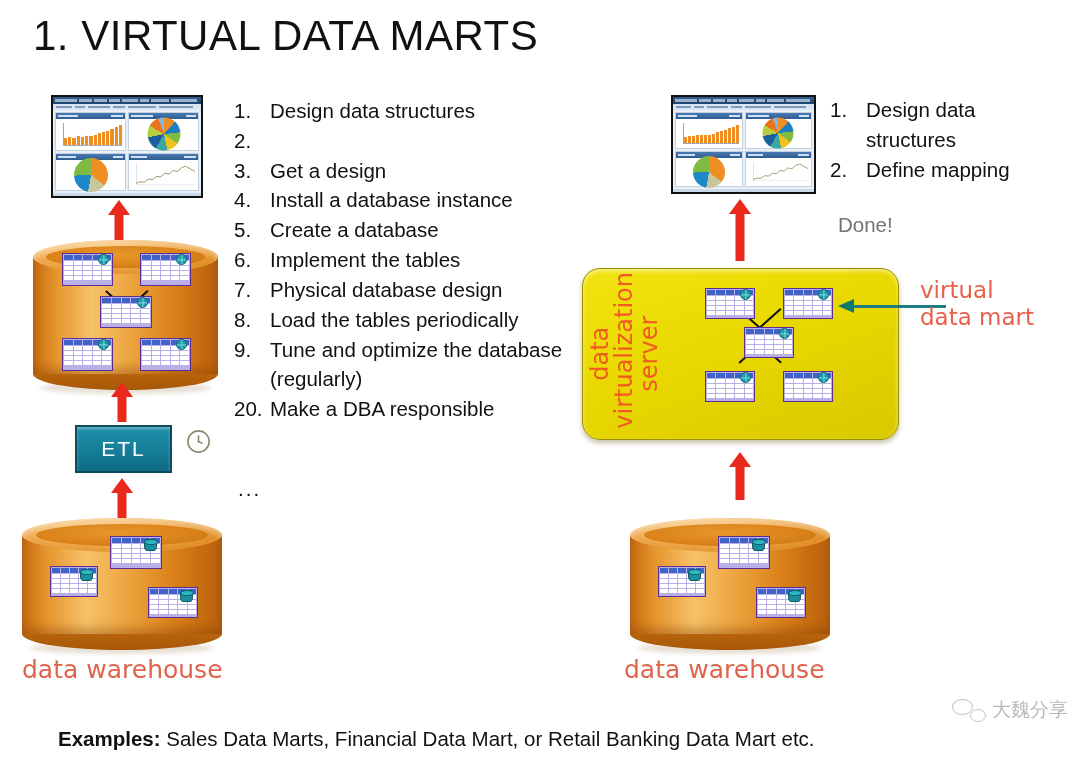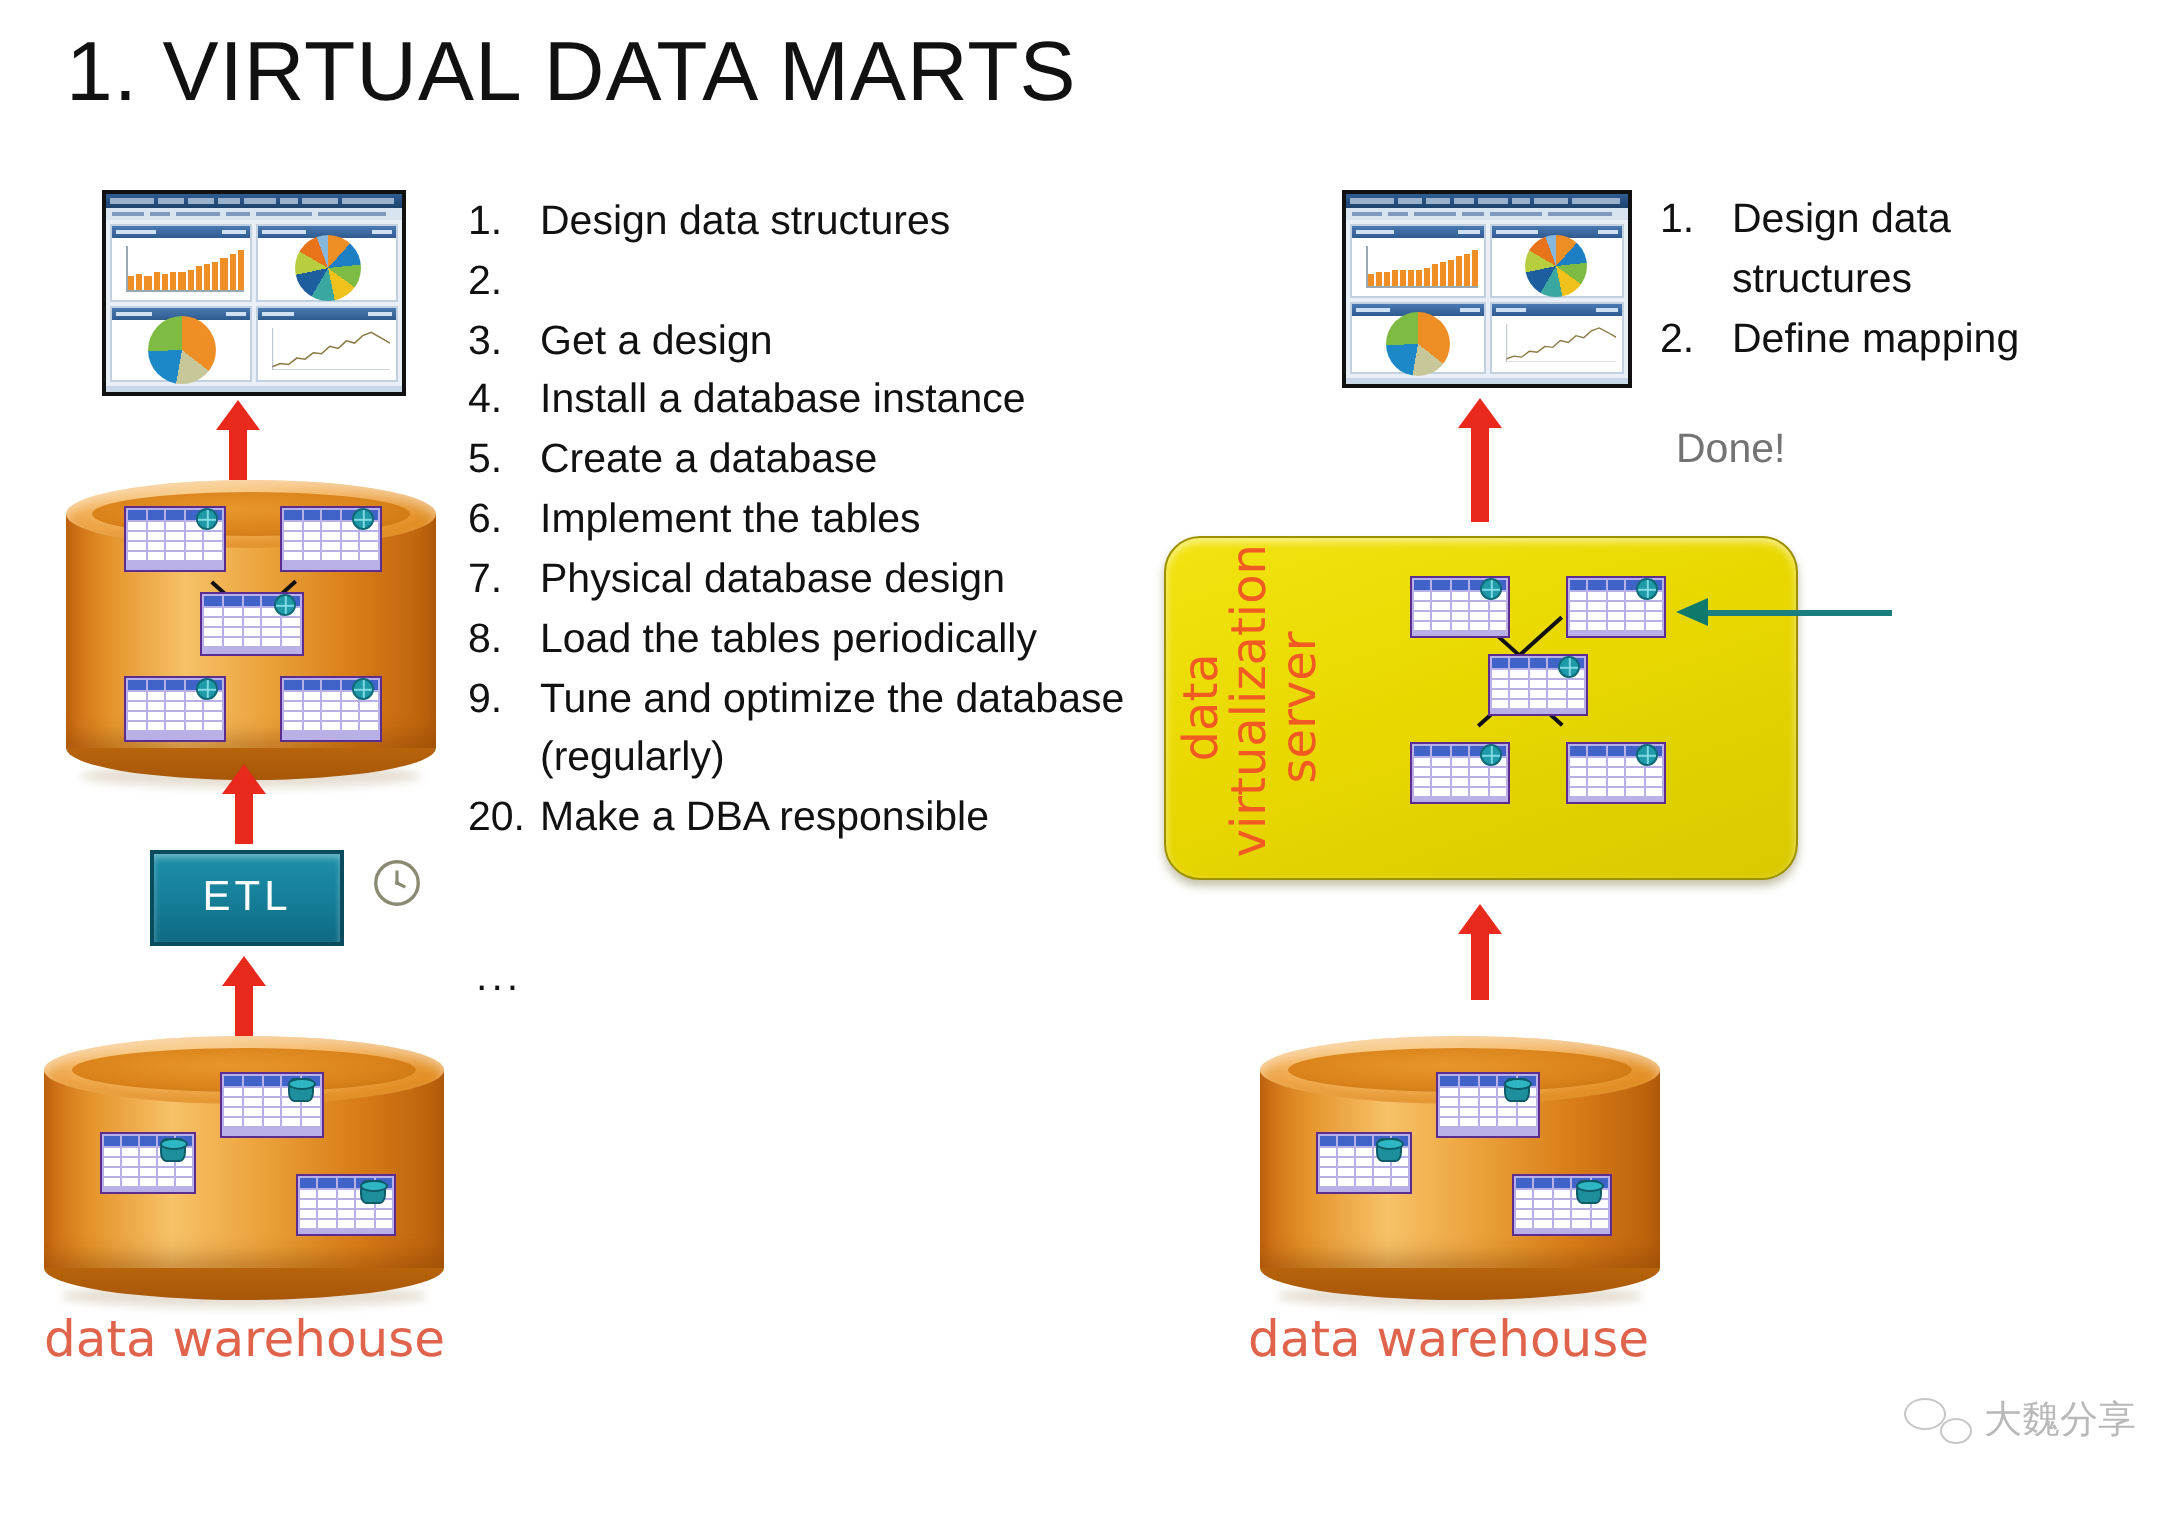--- a/index.html
+++ b/index.html
@@ -964,20 +964,24 @@
         <s></s>
         <s></s>
         <s></s>
       </div>
   </div>
 
   <div id="vdm-pointer">
     <div class="sh"></div>
     <div class="hd"></div>
   </div>
+  <div id="vdm-label">
+    <span>virtual</span>
+    <span>data mart</span>
+  </div>
 
   <div class="r-arrow" style="left:729px; top:452px; width:22px; height:48px;">
     <div class="head"></div>
     <div class="shaft" style="height:35px;"></div>
   </div>
 
   <div class="cyl" id="cyl-right-dw" style="left:630px; top:518px; width:200px; height:132px;">
     <div class="shadow"></div>
     <div class="bottom"></div>
     <div class="body"></div>
@@ -1106,20 +1110,23 @@
         <div class="num">1.</div>
         <div class="txt">Design data structures</div>
       </div>
     <div class="row">
         <div class="num">2.</div>
         <div class="txt">Define mapping</div>
       </div>
   </div>
   <div id="done-label">Done!</div>
 
+  <div id="caption">
+    <b>Examples:</b><span> Sales Data Marts, Financial Data Mart, or Retail Banking Data Mart etc.</span>
+  </div>
 
   <div id="watermark">
     <span class="wc">
         <i></i>
         <u></u>
       </span>
     <span>大魏分享</span>
   </div>
 
 </div>

